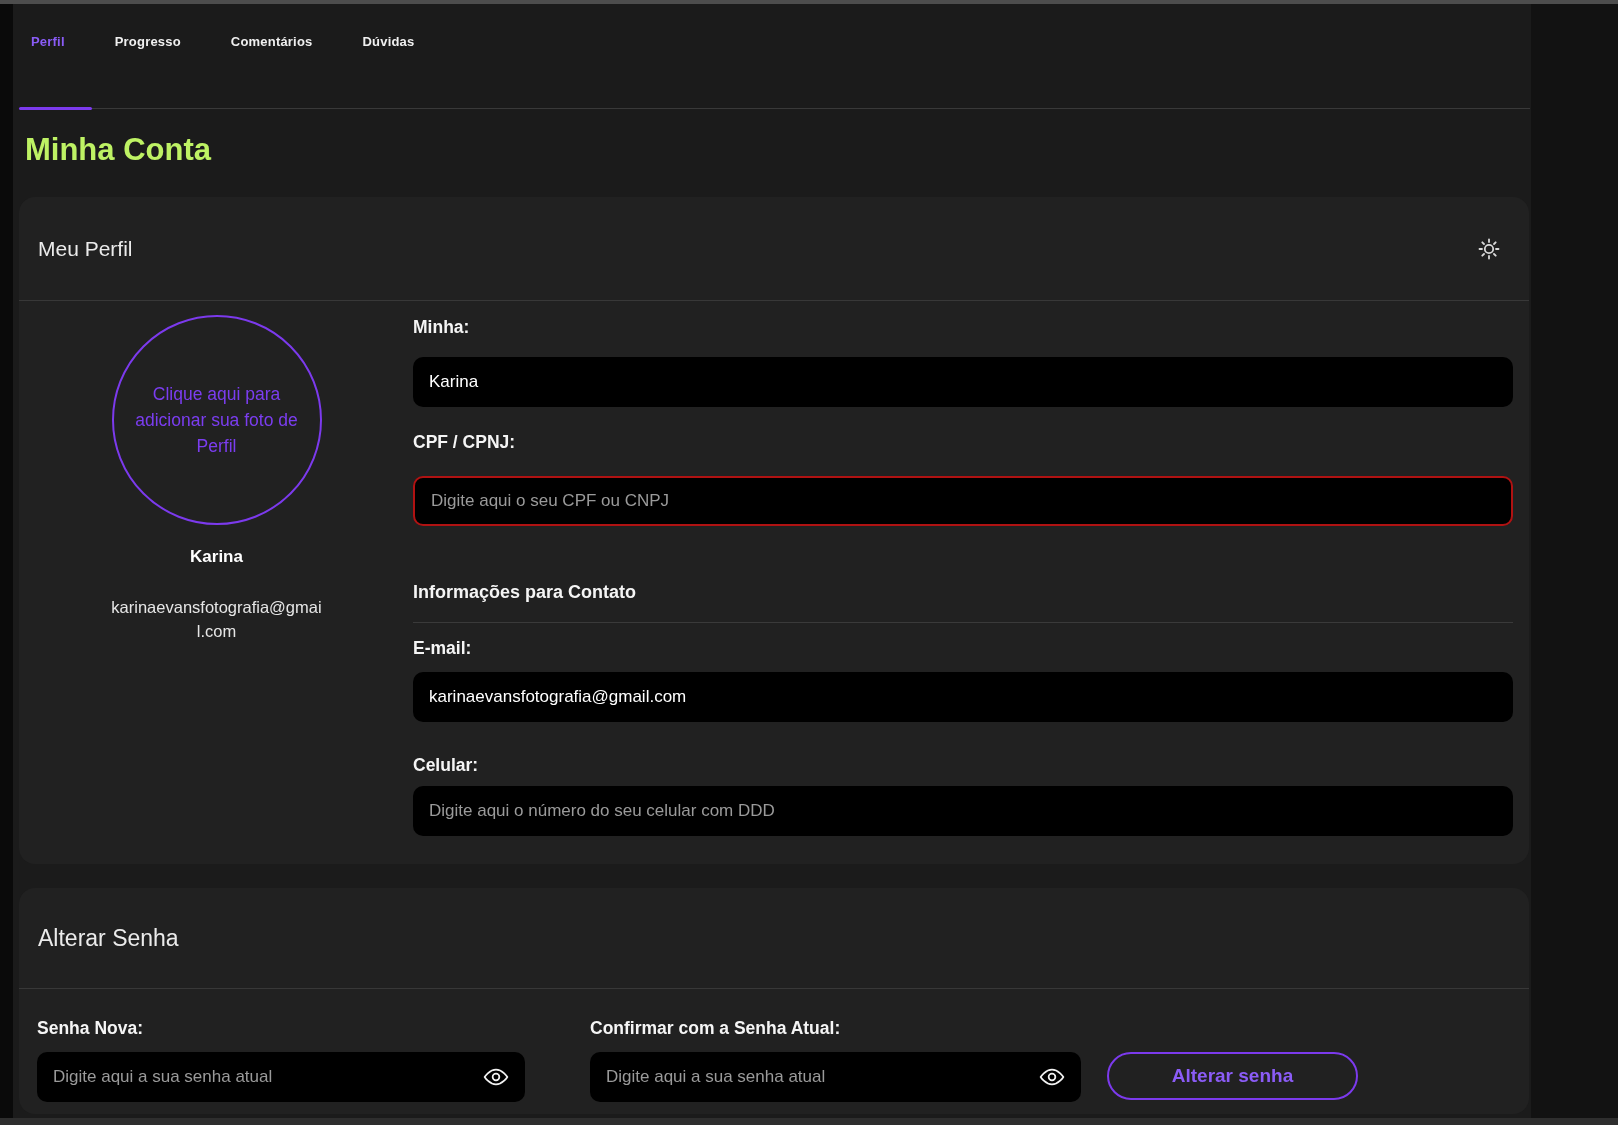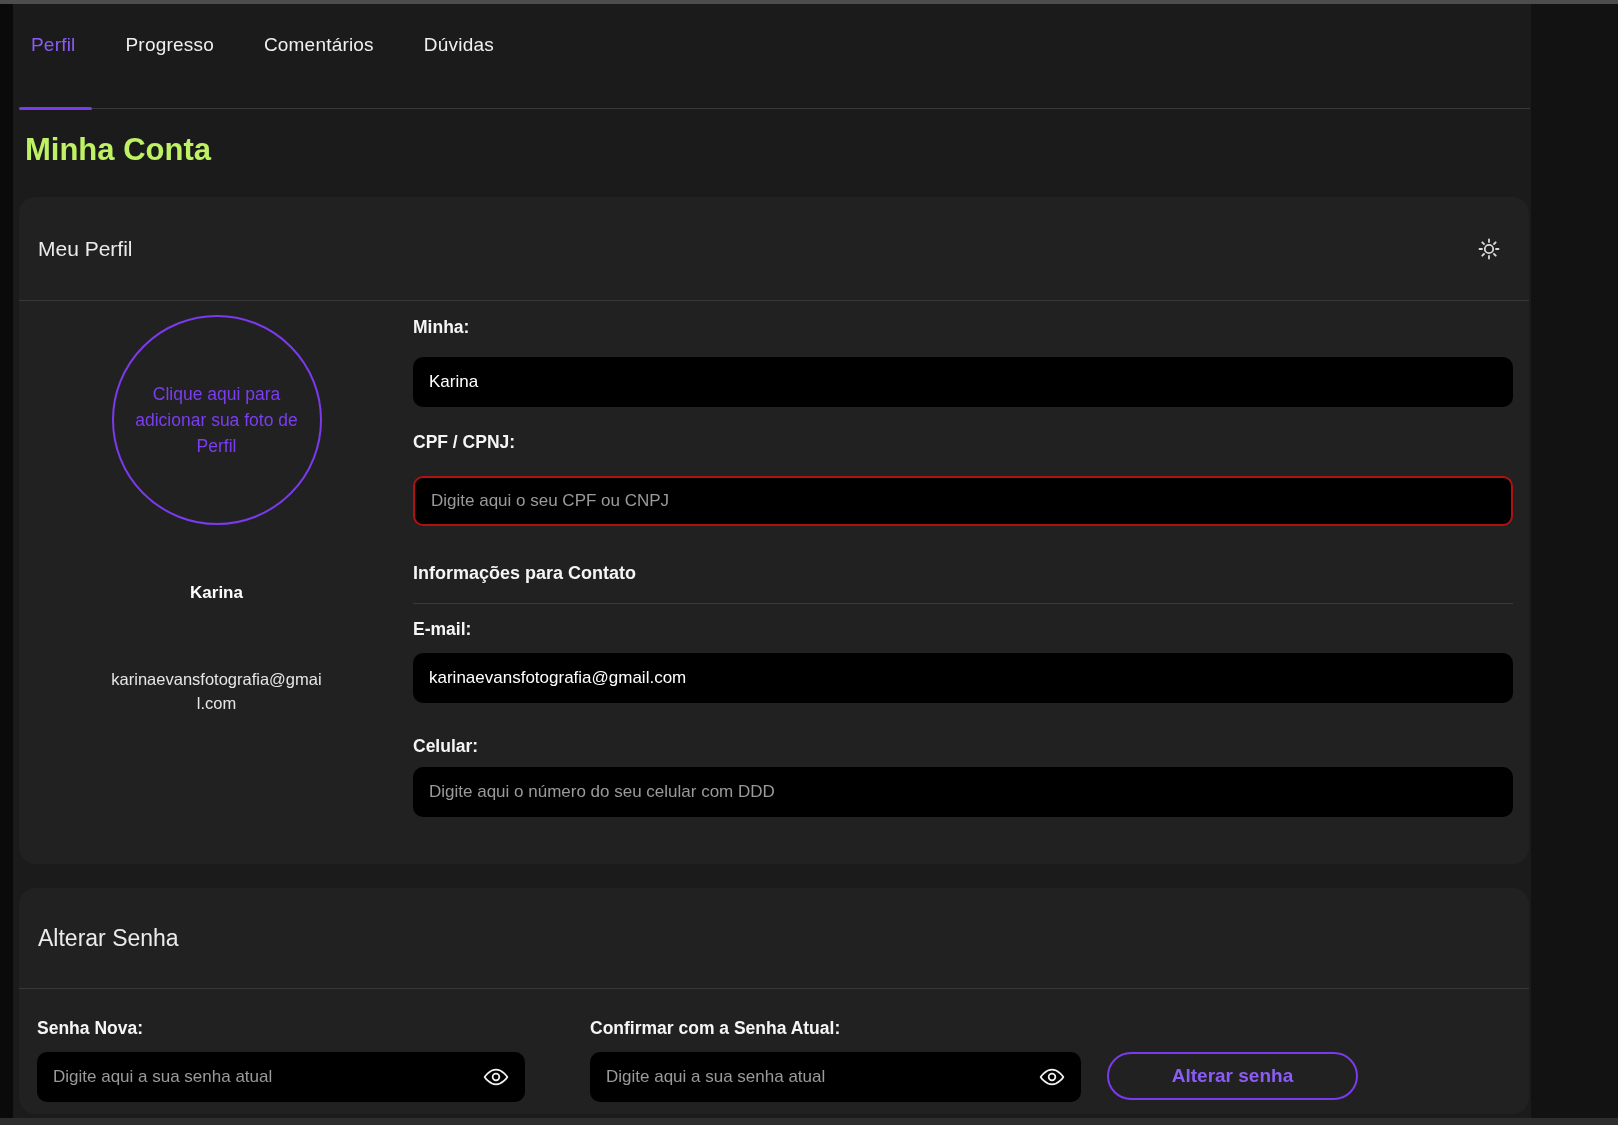--- a/index.html
+++ b/index.html
@@ -6,55 +6,55 @@
   html,body { width:1618px; height:1125px; background:#121212; overflow:hidden;
               font-family:"Liberation Sans", sans-serif; }
 
   .top-strip    { position:absolute; left:0; top:0; width:1618px; height:4px; background:#4d4d4d; }
   .left-strip   { position:absolute; left:0; top:4px; width:13px; height:1121px; background:#0a0a0a; }
   .bottom-strip { position:absolute; left:0; top:1118px; width:1618px; height:7px; background:#2e2e2e; }
   .content      { position:absolute; left:13px; top:4px; width:1518px; height:1114px; background:#1b1b1b; }
 
   
   .tabs { position:absolute; left:18px; top:30px; display:flex; gap:50px; }
-  .tab  { font-size:19px; font-weight:400; color:#f0f0f0; cursor:pointer; letter-spacing:0.2px; }
+  .tab  { font-size:13px; font-weight:700; color:#f0f0f0; cursor:pointer; letter-spacing:0.2px; }
   .tab.active { color:#8a5cf6; }
   .tabline      { position:absolute; left:6px; top:104px; width:1511px; height:1px; background:#393939; }
   .tabindicator { position:absolute; left:6px; top:103px; width:73px; height:3px; background:#7c3aed; border-radius:2px; }
 
   .page-title { position:absolute; left:12px; top:128px; font-size:31px; font-weight:600; color:#bef264; }
 
   
   .card { position:absolute; left:6px; width:1510px; background:#212121; border-radius:16px; }
   .card-profile  { top:193px; height:667px; }
   .card-password { top:884px; height:226px; }
   .card-header { position:relative; border-bottom:1px solid #383838; display:flex; align-items:center;
                  padding:0 19px; color:#ebebeb; }
   .card-profile  .card-header { height:104px; font-size:21px; }
   .card-password .card-header { height:101px; font-size:23px; }
   .icon-btn { position:absolute; right:28px; top:50%; transform:translateY(-50%); cursor:pointer;
               display:flex; align-items:center; }
 
   
   .card-body { position:relative; }
-  .avatar-col { position:absolute; left:0; top:0; width:395px; display:flex; flex-direction:column; align-items:center;gap:36px; }
+  .avatar-col { position:absolute; left:0; top:0; width:395px; display:flex; flex-direction:column; align-items:center; }
   .avatar-circle { margin-top:14px; width:210px; height:210px; border:2px solid #7c3aed; border-radius:50%;
                    display:flex; align-items:center; justify-content:center; text-align:center; cursor:pointer; }
   .avatar-circle span { width:170px; color:#7b3df0; font-size:17.5px; font-weight:500; line-height:26px; }
   .avatar-name  { margin-top:22px; color:#ffffff; font-size:17px; font-weight:700; }
   .avatar-email { margin-top:28px; width:212px; color:#e6e6e6; font-size:16.5px; line-height:24px;
                   text-align:center; word-break:break-all; }
 
   .form-col { position:absolute; left:394px; top:0; width:1100px; display:flex; flex-direction:column; }
   .flabel { color:#f5f5f5; font-size:17.5px; font-weight:600; height:20px; line-height:20px; }
   .lbl-nome    { margin-top:16px; }
   .inp-nome    { margin-top:20px; }
   .lbl-cpf     { margin-top:25px; }
   .inp-cpf     { margin-top:24px; height:48px; border:2px solid #b01212 !important; }
-  .lbl-section { margin-top:37px; font-size:18px; }
+  .lbl-section { margin-top:56px; font-size:18px; }
   .form-divider{ margin-top:20px; height:1px; background:#3a3a3a; }
   .lbl-email   { margin-top:15px; }
   .inp-email   { margin-top:14px; }
   .lbl-cel     { margin-top:33px; }
   .inp-cel     { margin-top:11px; height:49px; }
 
   .field { width:100%; height:50px; background:#000; border:none; border-radius:10px;
            color:#ffffff; font-size:17px; font-weight:500; padding:0 16px;
            font-family:"Liberation Sans", sans-serif; outline:none; }
   .field::placeholder { color:#9a9a9a; font-weight:400; }

